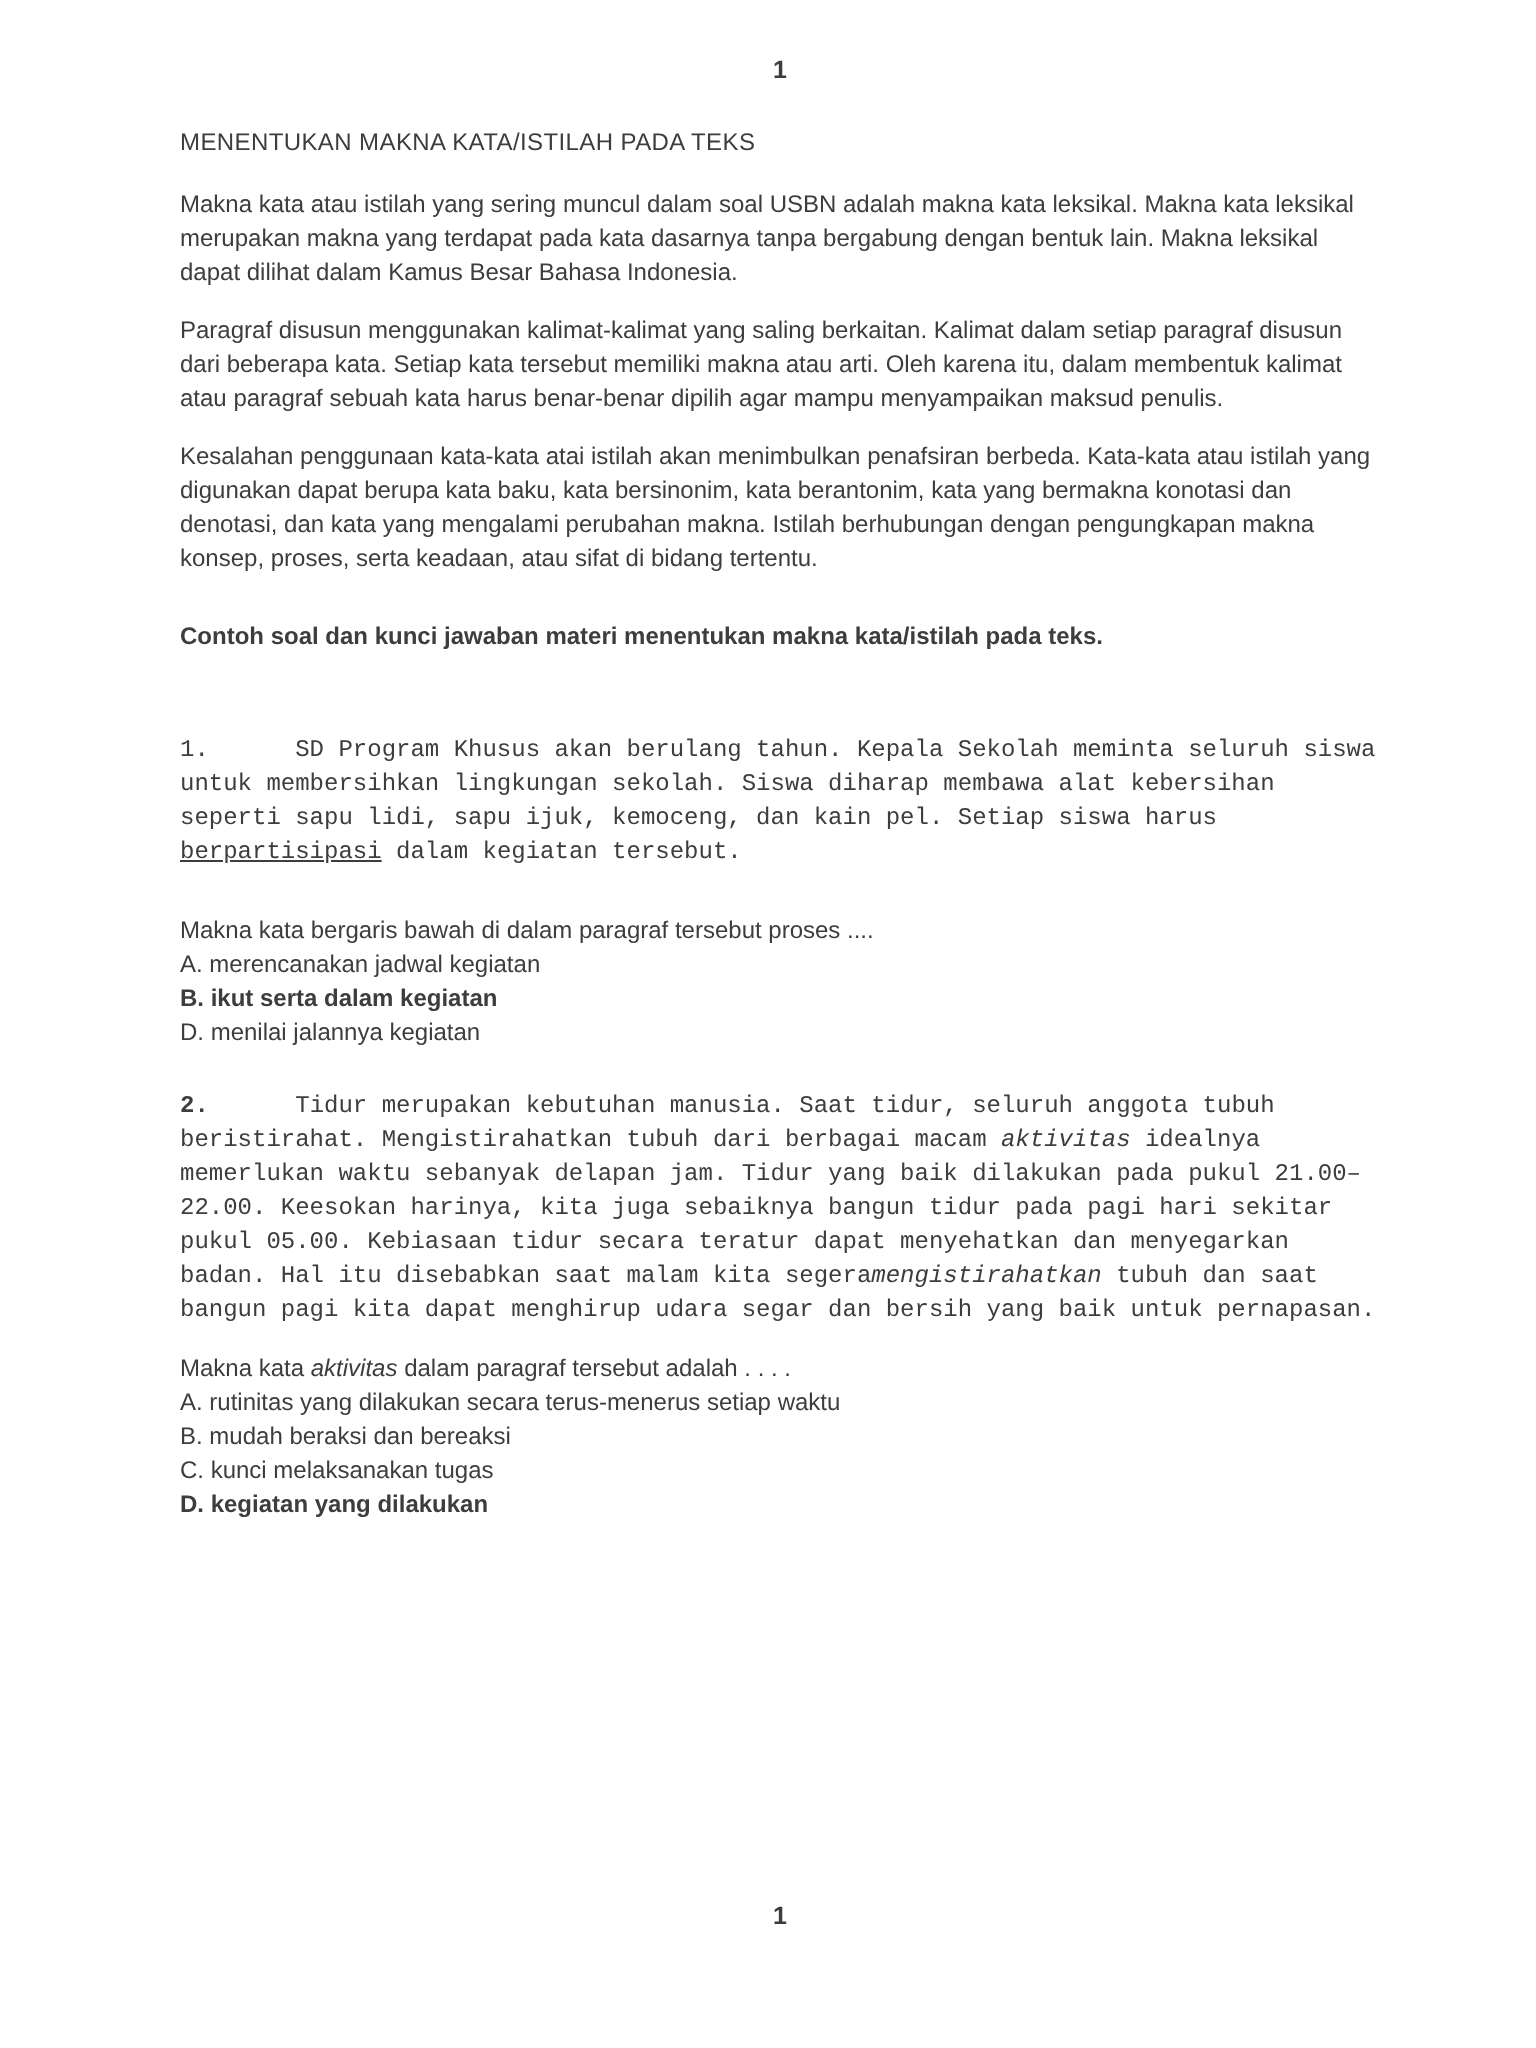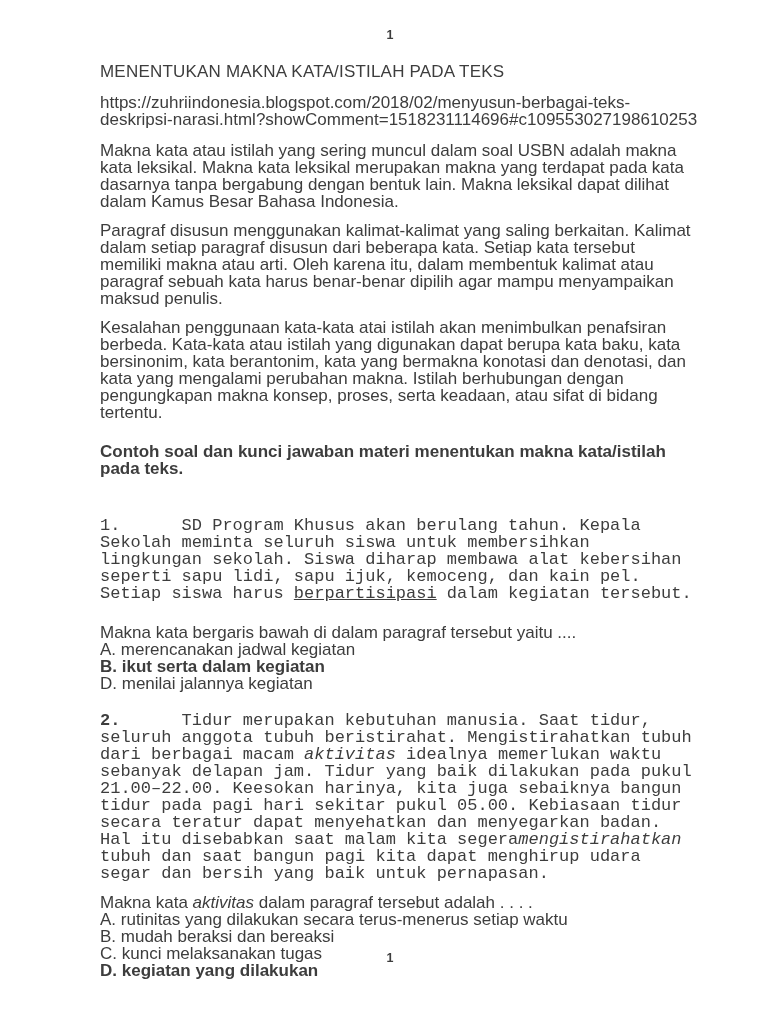--- a/index.html
+++ b/index.html
@@ -30,23 +30,22 @@
     line-height: 15px;
   }
   .page-num.top { margin-bottom: 20px; }
   .page-num.bottom {
     position: absolute;
     left: 90px;
     bottom: 58px;
   }
   .content {
     width: 600px;
-    font-size: 17px;
+    font-size: 12px;
     line-height: 17px;
-    margin-left: 10px;
   }
   .content p { margin: 0 0 12px 0; }
   .title { letter-spacing: 0.2px; margin-bottom: 14px !important; }
   .url { overflow-wrap: anywhere; margin-bottom: 14px !important; }
   .heading {
     font-weight: bold;
     margin-top: 22px !important;
     margin-bottom: 40px !important;
   }
   .q-body { white-space: pre-wrap; font-family: Liberation Mono, monospace; }
@@ -63,34 +62,33 @@
 <body>
 
 <div class="page">
 
   <div class="page-num top">1</div>
 
   <div class="content">
 
     <p class="title">MENENTUKAN MAKNA KATA/ISTILAH PADA TEKS</p>
 
-    <p class="url">https://zuhriindonesia.blogspot.com/2018/02/menyusun-berbagai-teks-deskripsi-narasi.html?showComment=1518231114696#c109553027198610253</p>
 
 
     <p>Makna kata atau istilah yang sering muncul dalam soal USBN adalah makna kata leksikal. Makna kata leksikal merupakan makna yang terdapat pada kata dasarnya tanpa bergabung dengan bentuk lain. Makna leksikal dapat dilihat dalam Kamus Besar Bahasa Indonesia.</p>
 
     <p>Paragraf disusun menggunakan kalimat-kalimat yang saling berkaitan. Kalimat dalam setiap paragraf disusun dari beberapa kata. Setiap kata tersebut memiliki makna atau arti. Oleh karena itu, dalam membentuk kalimat atau paragraf sebuah kata harus benar-benar dipilih agar mampu menyampaikan maksud penulis.</p>
 
     <p>Kesalahan penggunaan kata-kata atai istilah akan menimbulkan penafsiran berbeda. Kata-kata atau istilah yang digunakan dapat berupa kata baku, kata bersinonim, kata berantonim, kata yang bermakna konotasi dan denotasi, dan kata yang mengalami perubahan makna. Istilah berhubungan dengan pengungkapan makna konsep, proses, serta keadaan, atau sifat di bidang tertentu.</p>
 
     <p class="heading">Contoh soal dan kunci jawaban materi menentukan makna kata/istilah pada teks.</p>
 
     <p class="q-body"><span>1.      SD Program Khusus akan berulang tahun. Kepala Sekolah meminta seluruh siswa untuk membersihkan lingkungan sekolah. Siswa diharap membawa alat kebersihan seperti sapu lidi, sapu ijuk, kemoceng, dan kain pel. Setiap siswa harus </span><span class="u">berpartisipasi</span><span> dalam kegiatan tersebut.</span></p>
 
-    <p class="q-prompt gap-prompt"><span>Makna kata bergaris bawah di dalam paragraf tersebut yaitu ....</span></p>
+    <p class="q-prompt gap-prompt"><span>Makna kata bergaris bawah di dalam paragraf tersebut proses ....</span></p>
 
     <div class="options">
       <p><span>A. merencanakan jadwal kegiatan</span></p>
       <p><span class="b">B. ikut serta dalam kegiatan</span></p>
       <p><span>D. menilai jalannya kegiatan</span></p>
     </div>
 
     <p class="q-body q2-block"><span class="b">2.</span><span>      Tidur merupakan kebutuhan manusia. Saat tidur, seluruh anggota tubuh beristirahat. Mengistirahatkan tubuh dari berbagai macam </span><span class="i">aktivitas</span><span> idealnya memerlukan waktu sebanyak delapan jam. Tidur yang baik dilakukan pada pukul 21.00–22.00. Keesokan harinya, kita juga sebaiknya bangun tidur pada pagi hari sekitar pukul 05.00. Kebiasaan tidur secara teratur dapat menyehatkan dan menyegarkan badan. Hal itu disebabkan saat malam kita segera</span><span class="i">mengistirahatkan</span><span> tubuh dan saat bangun pagi kita dapat menghirup udara segar dan bersih yang baik untuk pernapasan.</span></p>
 
     <p class="q-prompt"><span>Makna kata </span><span class="i">aktivitas</span><span> dalam paragraf tersebut adalah . . . .</span></p>

